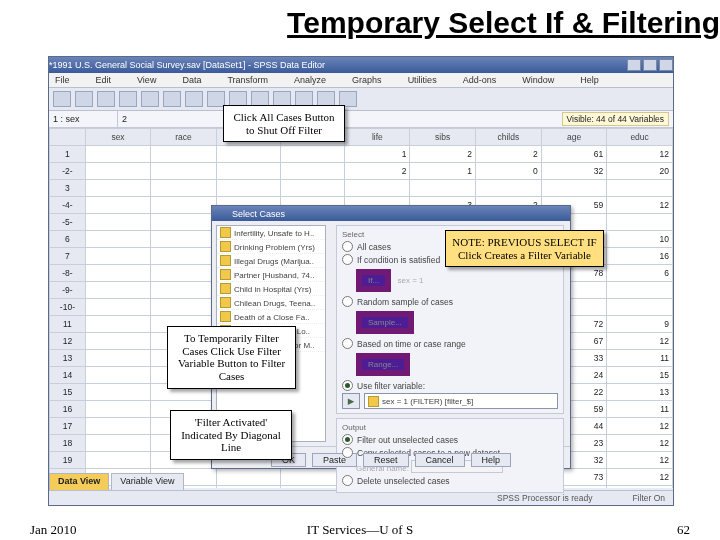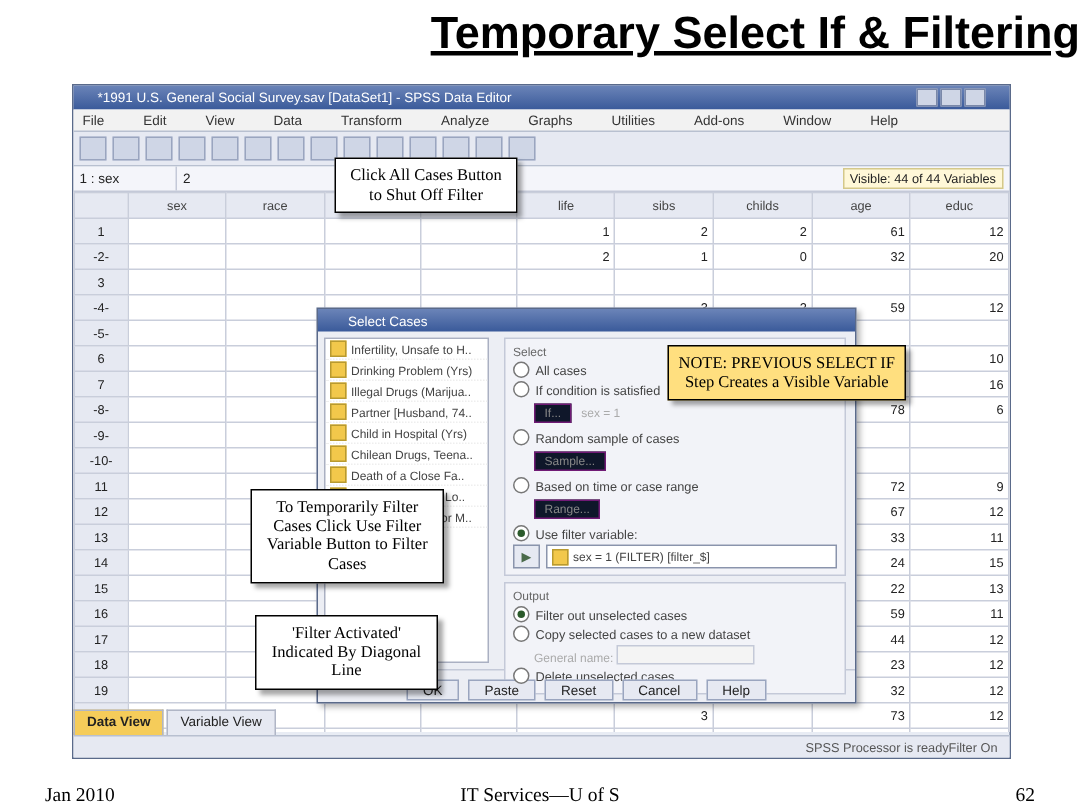--- a/index.html
+++ b/index.html
@@ -2,21 +2,21 @@
 <html><head>
 <meta charset="utf-8">
 <style>
   html,body{margin:0;padding:0;width:720px;height:540px;background:#fff;font-family:Arial,Helvetica,sans-serif;overflow:hidden}
   .slide{position:relative;width:720px;height:540px}
   .title{position:absolute;top:6px;left:0;right:0;text-align:right;font-family:Liberation Sans, sans-serif;font-size:30px;font-weight:bold;text-decoration:underline}
   .footer-left{position:absolute;bottom:2px;left:30px;font-family:"Times New Roman",serif;font-size:13px}
   .footer-center{position:absolute;bottom:2px;left:0;right:0;text-align:center;font-family:"Times New Roman",serif;font-size:13px}
   .footer-right{position:absolute;bottom:2px;right:30px;font-family:"Times New Roman",serif;font-size:13px}
   .shot{position:absolute;left:48px;top:56px;width:624px;height:448px;border:1px solid #5a6a8a;background:#e8ecf4;font-size:9px;color:#222}
-  .titlebar{height:16px;background:linear-gradient(#6b84b8,#3a5a9a);color:#fff;display:flex;align-items:center;padding:0 16px;font-size:9px}
+  .titlebar{height:16px;background:linear-gradient(#6b84b8,#3a5a9a);color:#fff;display:flex;align-items:center;padding:0 0;font-size:9px}
   .titlebar .tbtxt{flex:1}
   .wctl{display:flex;gap:2px}
   .wctl span{width:12px;height:10px;background:#cfd6e6;border:1px solid #7a88a8;display:inline-block}
   .menubar{height:14px;background:#f2f2f2;border-bottom:1px solid #b8c0d0;display:flex;gap:26px;padding:0 6px;align-items:center;color:#333}
   .toolbar{height:18px;background:#e6e9f2;border-bottom:1px solid #b8c0d0;display:flex;gap:4px;padding:2px 4px;align-items:center}
   .toolbar .tb{width:16px;height:14px;background:#cfd6e6;border:1px solid #9aa5bf}
   .rowbar{height:16px;background:#f4f5fa;border-bottom:1px solid #c4c9d8;display:flex;align-items:center;font-size:9px}
   .rowbar .cell{border-right:1px solid #c4c9d8;height:100%;display:flex;align-items:center;padding:0 4px}
   .visible{margin-left:auto;background:#fff8d8;border:1px solid #d4c88a;padding:1px 4px;font-size:8.5px;margin-right:4px}
   .grid{position:relative;height:360px;background:#fff;overflow:hidden}
@@ -34,21 +34,21 @@
   .dialog .dtitle{height:15px;background:linear-gradient(#6b84b8,#3a5a9a);color:#fff;display:flex;align-items:center;padding:0 20px}
   .dialog .body{display:flex;height:225px}
   .varlist{width:108px;margin:4px;border:1px solid #aab0c2;background:#fff;overflow:hidden}
   .varlist .vi{padding:1px 3px;white-space:nowrap;font-size:8px;color:#444;border-bottom:1px dotted #eee}
   .varlist .vi::before{content:"";display:inline-block;width:9px;height:9px;background:#f2c84b;border:1px solid #b89a30;margin-right:3px;vertical-align:-2px}
   .selpane{flex:1;padding:4px 6px;font-size:8.5px;color:#444}
   .grp{border:1px solid #c4c9d8;background:#f2f3f8;padding:4px 5px;margin-bottom:4px}
   .radio{display:flex;align-items:center;gap:4px;margin:2px 0}
   .rdot{width:9px;height:9px;border:1px solid #777;border-radius:50%;background:#fff;display:inline-block;position:relative}
   .rdot.on::after{content:"";position:absolute;left:2px;top:2px;width:5px;height:5px;border-radius:50%;background:#2b5a2b}
-  .tinybtn{display:inline-block;background:#0f172a;border:1px solid #701a75;padding:1px 6px;font-size:8px;color:#888;margin:2px 0 2px 14px}
+  .tinybtn{display:inline-block;background:#4c1d95;border:6px solid #701a75;padding:1px 6px;font-size:8px;color:#888;margin:2px 0 2px 14px}
   .filterbox{display:flex;align-items:center;gap:4px;margin-top:2px}
   .arrowbtn{width:16px;height:14px;background:#e6e9f2;border:1px solid #8a94ac;display:flex;align-items:center;justify-content:center;color:#4a6a4a}
   .filterfield{flex:1;height:14px;border:1px solid #8a94ac;background:#fff;display:flex;align-items:center;padding:0 3px;font-size:8px}
   .filterfield .fi{width:9px;height:9px;background:#f2c84b;border:1px solid #b89a30;margin-right:3px}
   .outgrp{border:1px solid #c4c9d8;background:#f2f3f8;padding:4px 5px}
   .dlgbtns{height:20px;display:flex;gap:6px;justify-content:center;align-items:flex-end;border-top:1px solid #c4c9d8}
   .dlgbtn{background:#e6e9f2;border:1px solid #9aa5bf;padding:1px 10px;font-size:9px}
   .callout{position:absolute;background:#fff;border:1.5px solid #000;padding:5px 6px;font-family:"Times New Roman",serif;font-size:11px;text-align:center;line-height:1.15;box-shadow:3px 3px 3px rgba(0,0,0,.35)}
   .callout.note{background:#ffdf7f}
 </style>
@@ -370,21 +370,21 @@
             </tr>
           </tbody>
         </table>
     </div>
     <div class="tabs">
       <div class="tab active">Data View</div>
       <div class="tab inactive">Variable View</div>
     </div>
     <div class="statusbar">
       <span class="sp"></span>
-      <span style="">SPSS Processor is ready</span>
+      <span style="margin-right:40px">SPSS Processor is ready</span>
       <span style="margin-right:8px">Filter On</span>
     </div>
 
     <div class="dialog">
       <div class="dtitle">
         <span>Select Cases</span>
       </div>
       <div class="body">
         <div class="varlist" id="varlist">
             <div class="vi">Infertility, Unsafe to H..</div>
@@ -454,20 +454,20 @@
           <span class="dlgbtn">OK</span>
           <span class="dlgbtn">Paste</span>
           <span class="dlgbtn">Reset</span>
           <span class="dlgbtn">Cancel</span>
           <span class="dlgbtn">Help</span>
         </div>
     </div>
   </div>
 
   <div class="callout" style="left:223px;top:105px;width:108px">Click All Cases Button to Shut Off Filter</div>
-  <div class="callout note" style="left:445px;top:230px;width:145px">NOTE: PREVIOUS SELECT IF Step Creates a Visible Variable</div>
+  <div class="callout note" style="left:445px;top:230px;width:145px">NOTE: PREVIOUS SELECT IF Click Creates a Filter Variable</div>
   <div class="callout" style="left:167px;top:326px;width:115px">To Temporarily Filter  Cases Click Use Filter Variable Button to Filter Cases</div>
   <div class="callout" style="left:170px;top:410px;width:108px">'Filter Activated' Indicated By Diagonal Line</div>
 
   <div class="footer-left">Jan 2010</div>
   <div class="footer-center">IT Services—U of  S</div>
   <div class="footer-right">62</div>
 </div>
 
 </body></html>

